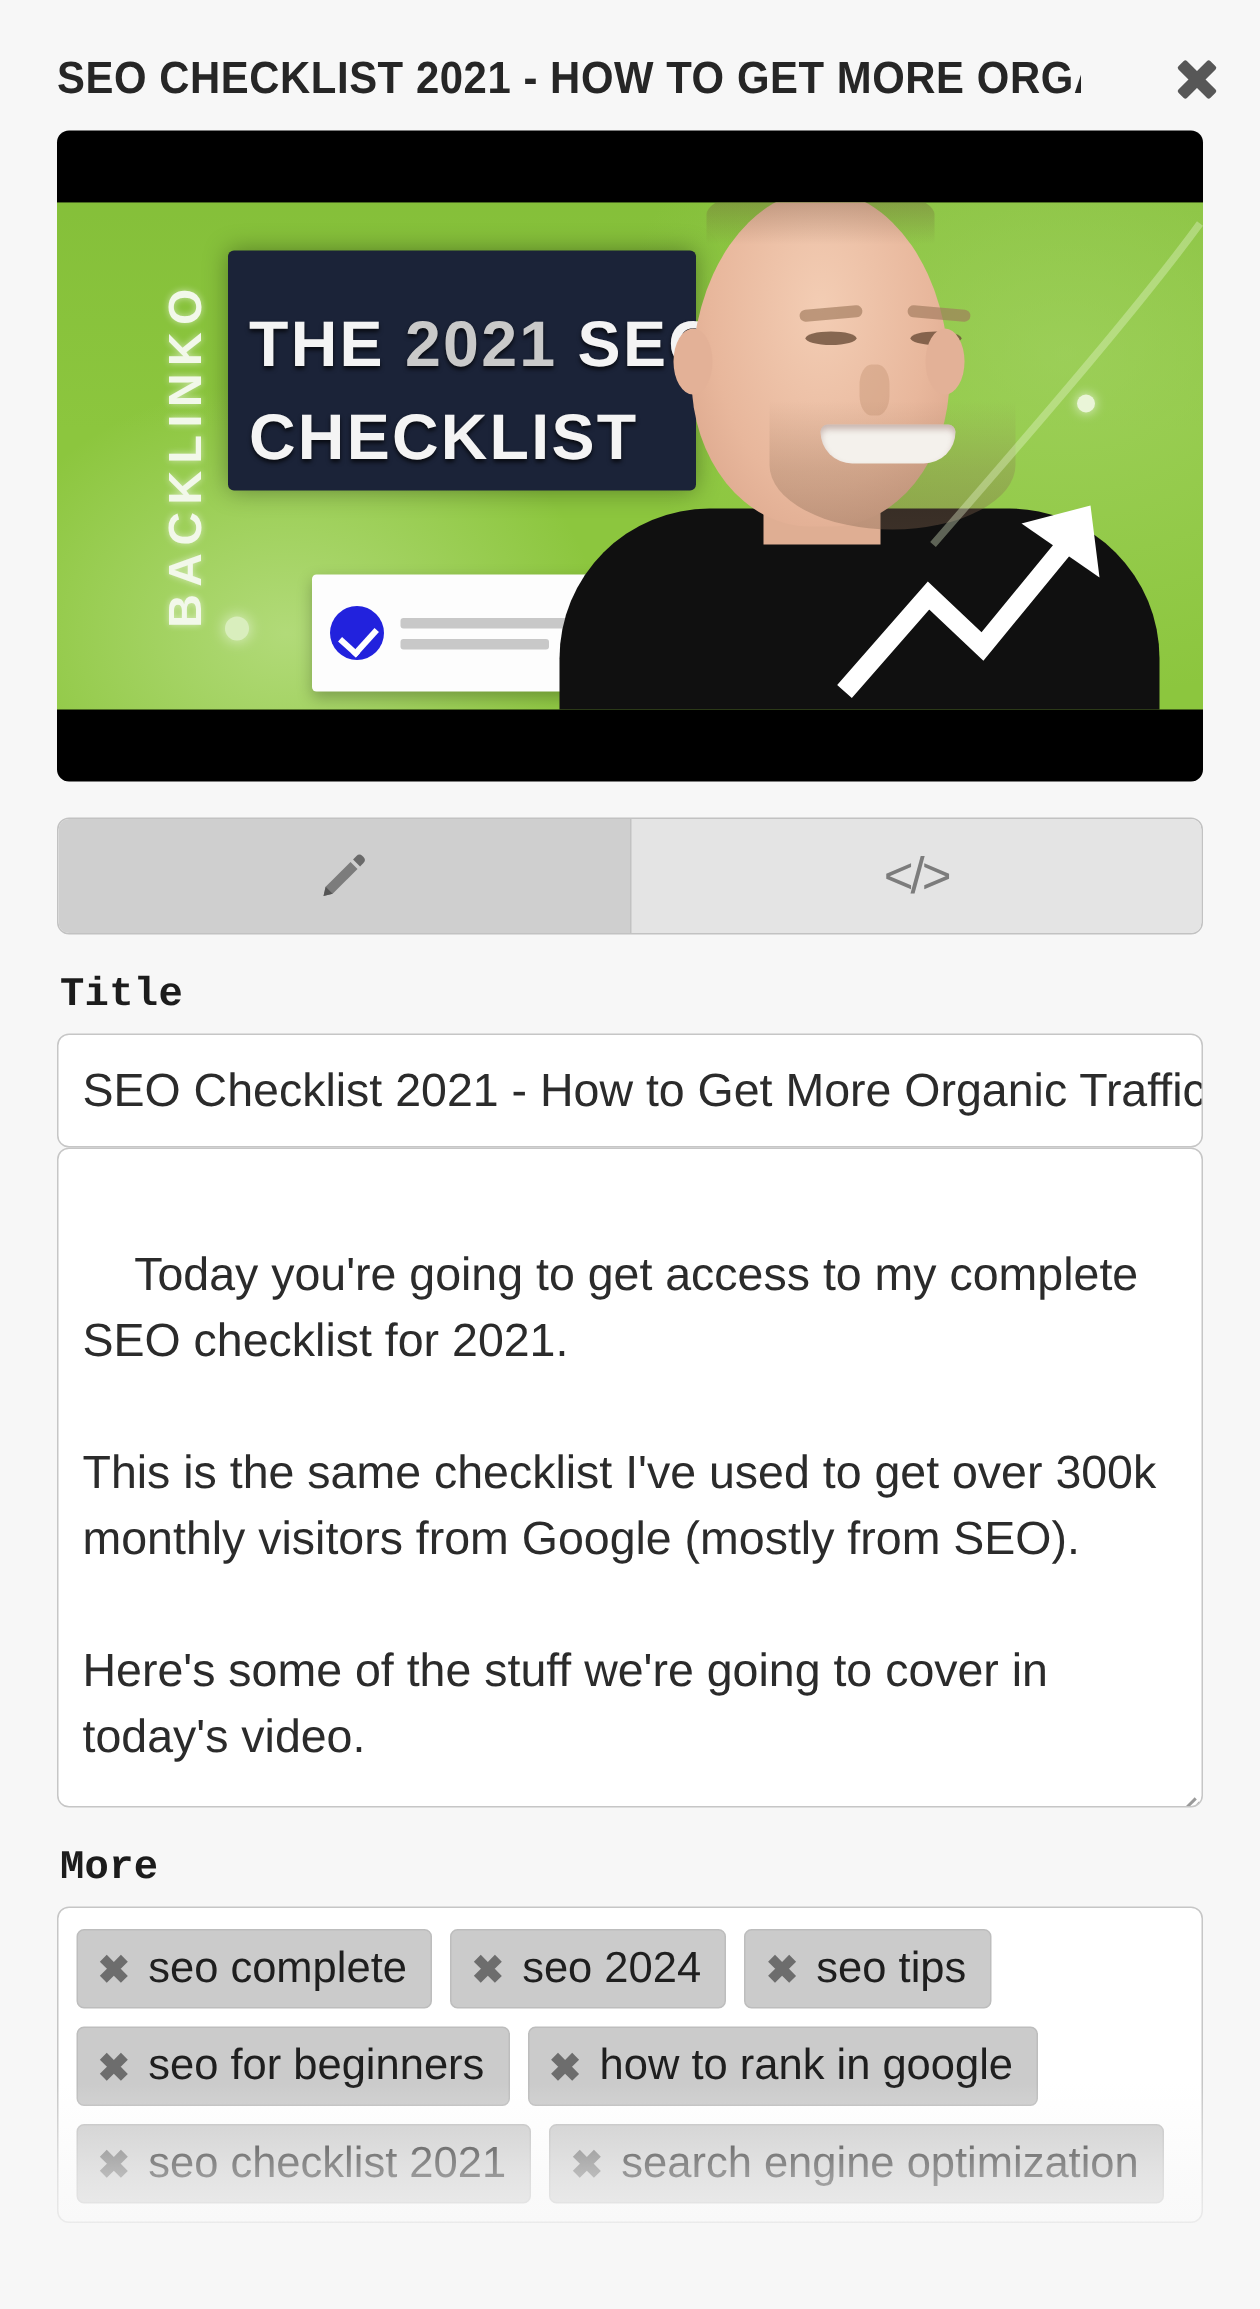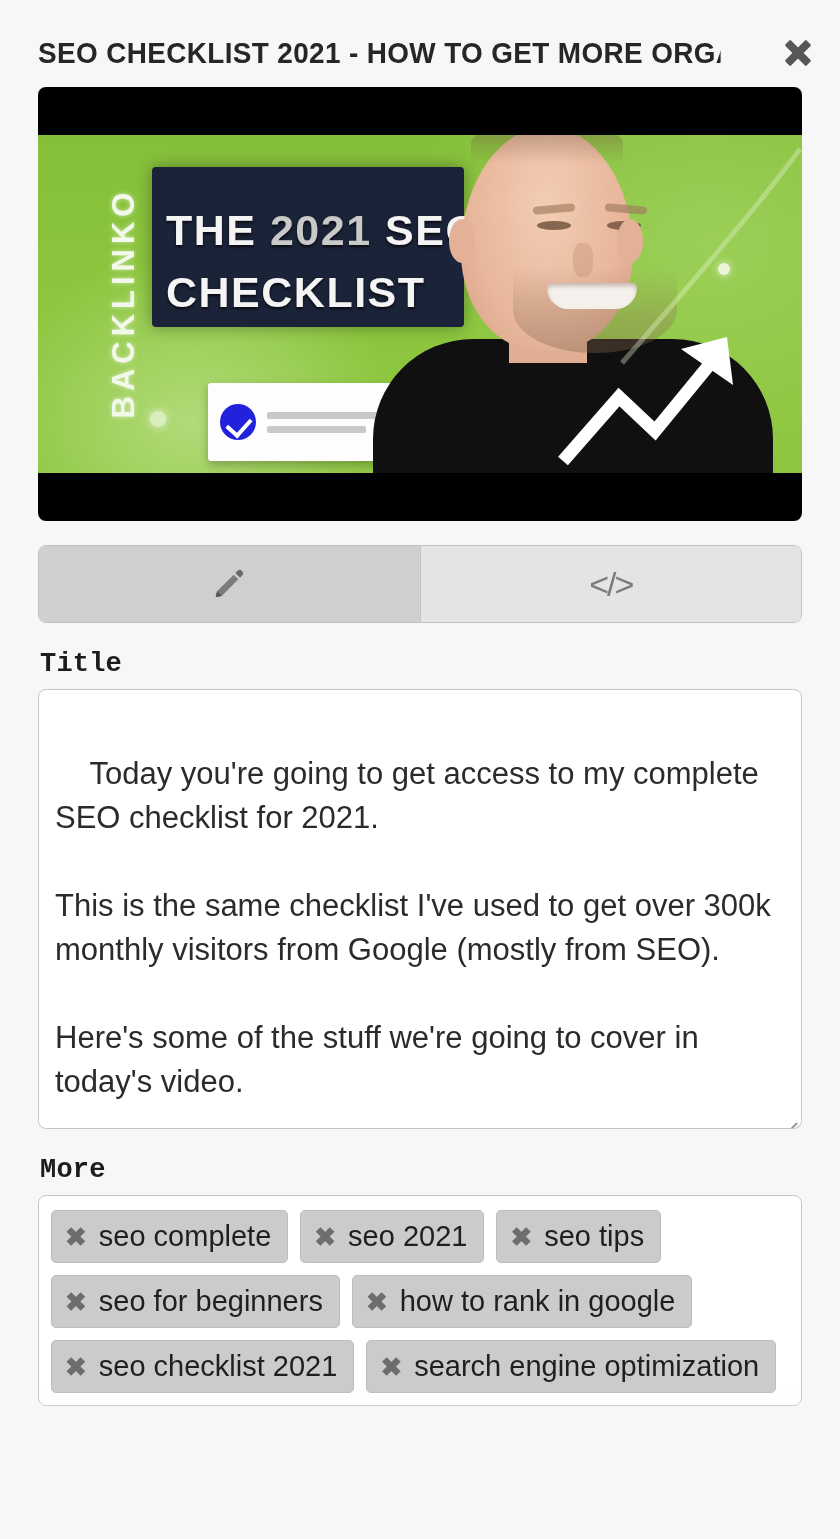--- a/index.html
+++ b/index.html
@@ -508,41 +508,42 @@
           <path d="M3.6 17.1 L6.9 20.4 L2.6 21.4 Z" fill="#555555"></path>
         </svg>
       </span>
     </button>
     <button class="seg-btn">
       <span class="code-icon">&lt;/&gt;</span>
     </button>
   </div>
 
   <div class="field-label">Title</div>
+  <div class="text-input" title="SEO Checklist 2021 - How to Get More Organic Traffic">SEO Checklist 2021 - How to Get More Organic Traffic</div>
 
   <div class="textarea-box">
     <span>Today you're going to get access to my complete SEO checklist for 2021.
 
 This is the same checklist I've used to get over 300k monthly visitors from Google (mostly from SEO).
 
 Here's some of the stuff we're going to cover in today's video.
 
 First, I'll show you the 3 SEO tools that I consider</span>
     <span class="resize-grip"></span>
   </div>
 
   <div class="field-label">More</div>
   <div class="tags-box" id="tags-box">
       <span class="tag-chip">
         <span class="tag-x">✖</span>
         <span>seo complete</span>
       </span>
       <span class="tag-chip">
         <span class="tag-x">✖</span>
-        <span>seo 2021</span>
+        <span>seo 2024</span>
       </span>
       <span class="tag-chip">
         <span class="tag-x">✖</span>
         <span>seo tips</span>
       </span>
       <span class="tag-chip">
         <span class="tag-x">✖</span>
         <span>seo for beginners</span>
       </span>
       <span class="tag-chip">

